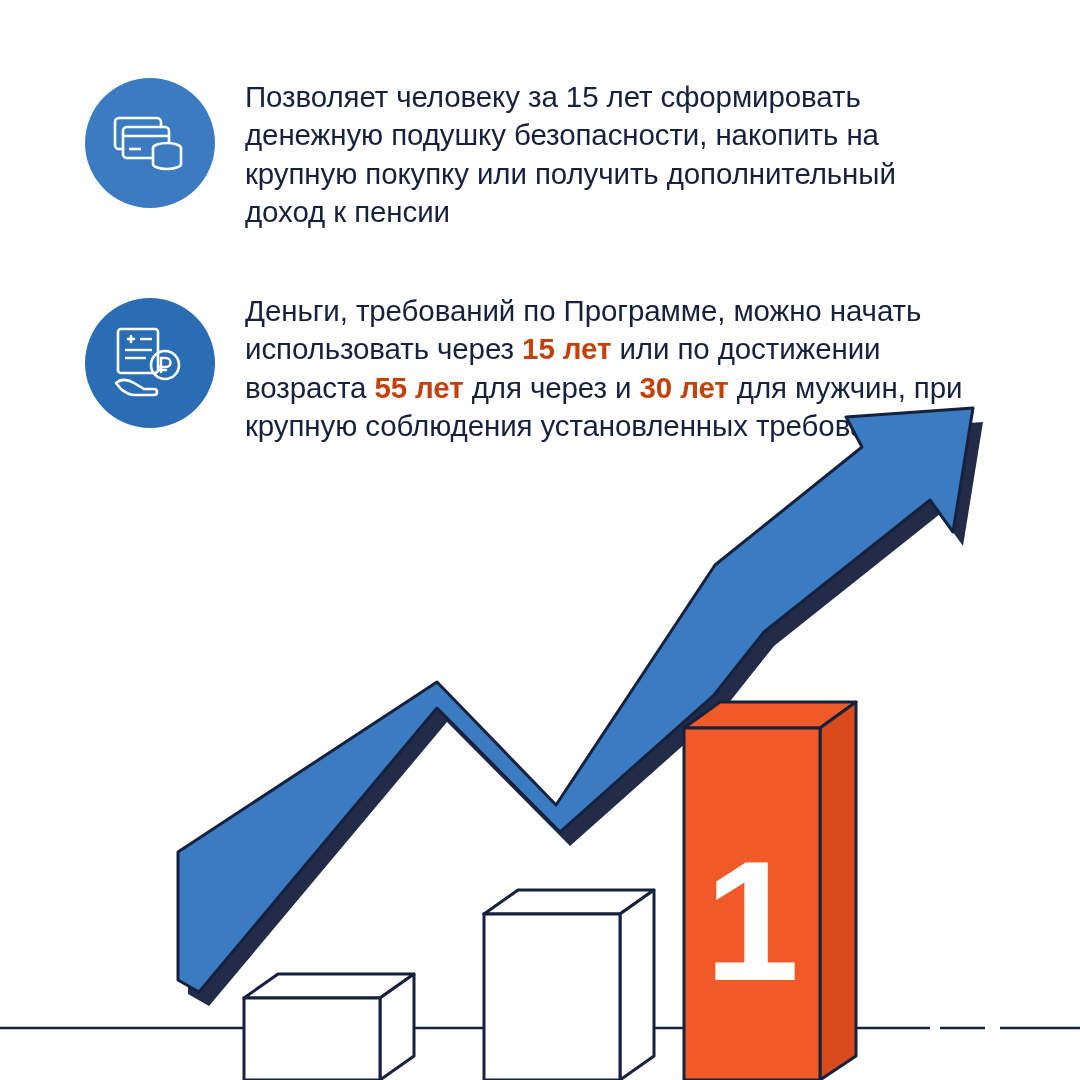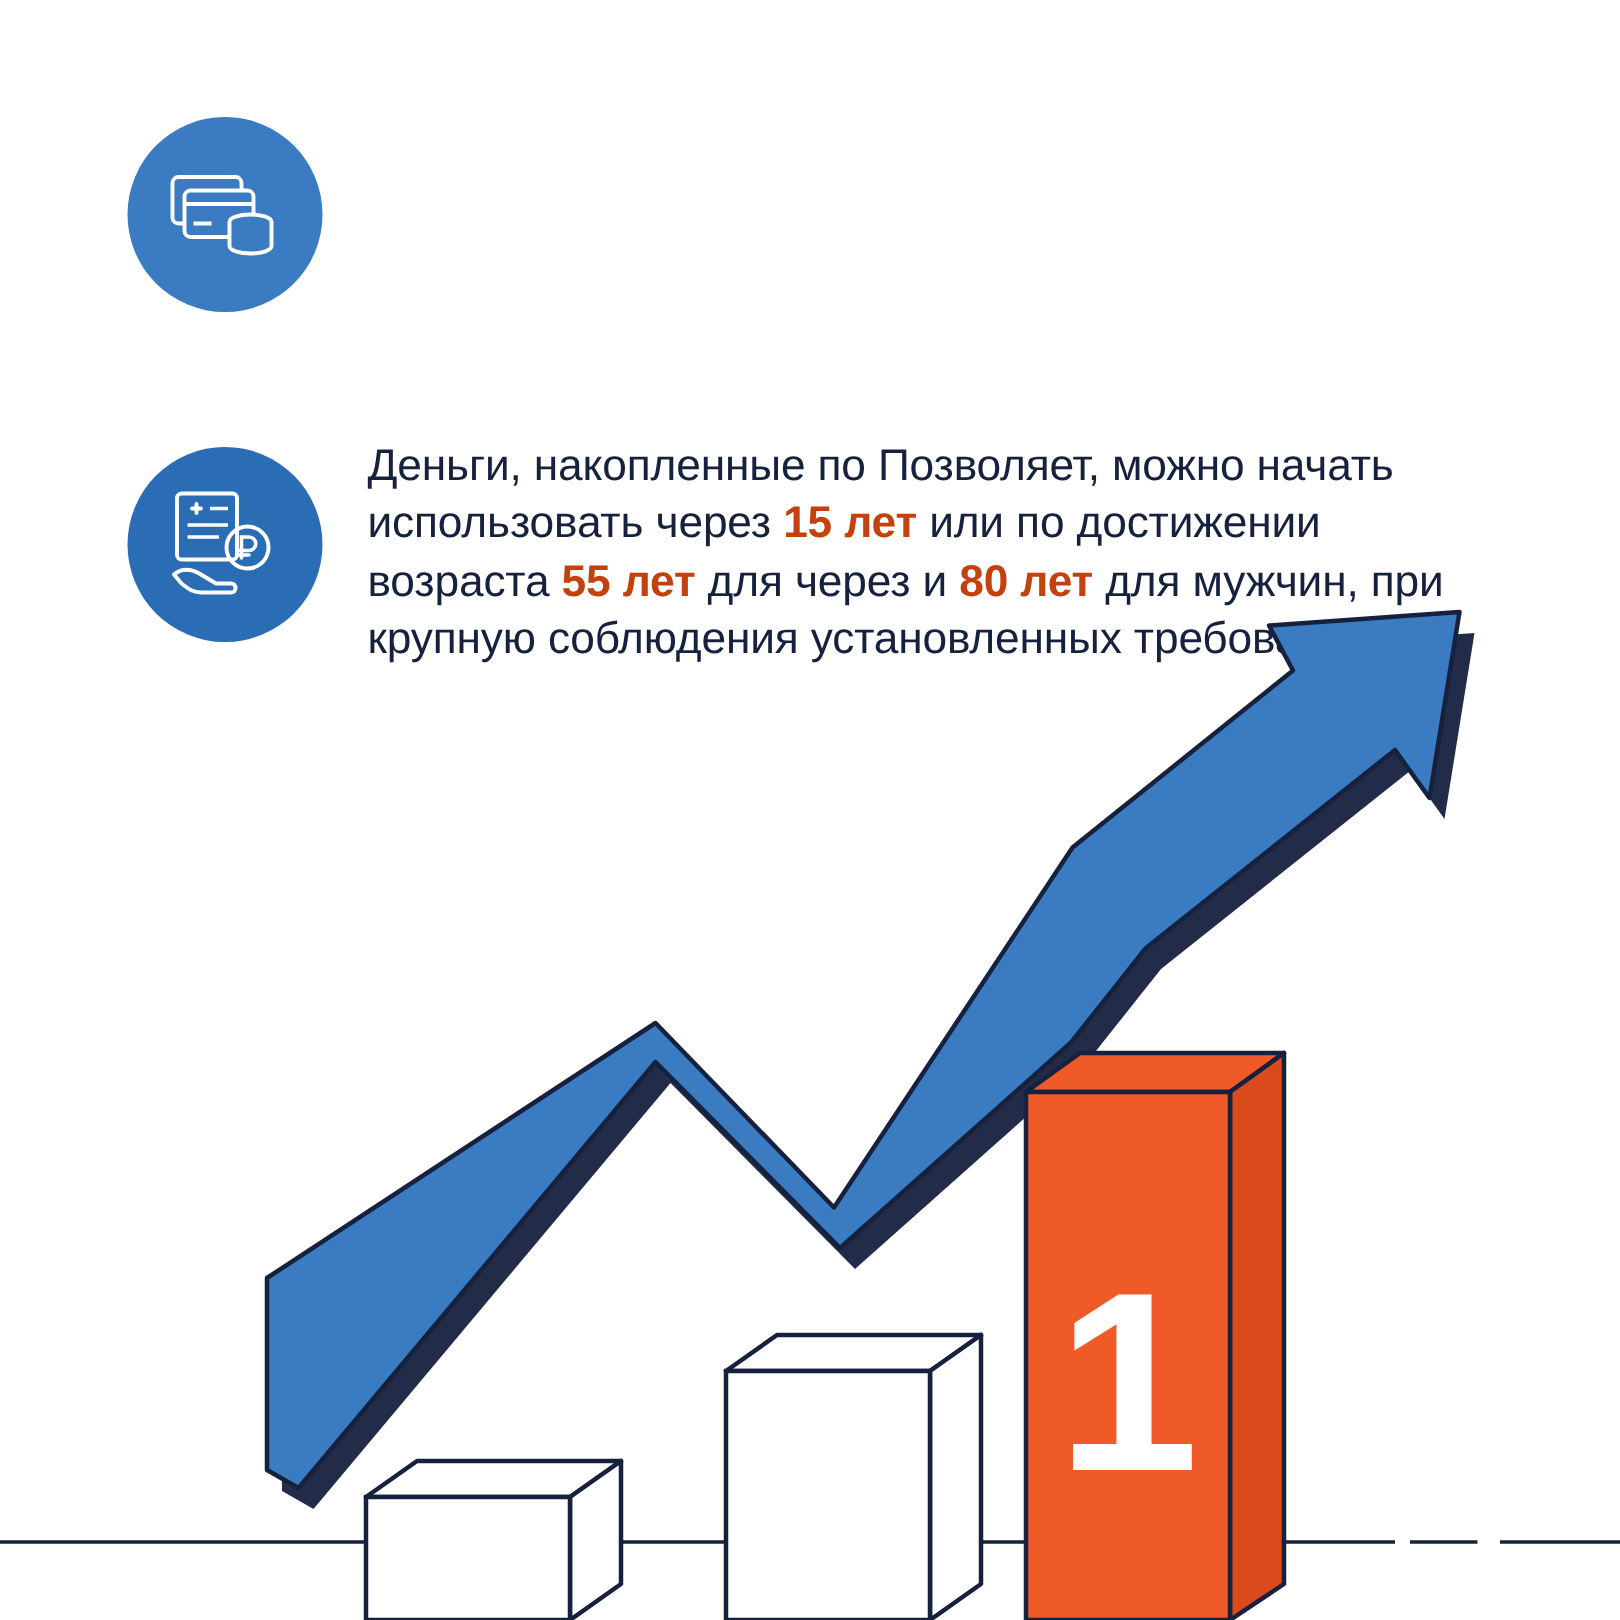--- a/index.html
+++ b/index.html
@@ -86,38 +86,39 @@
       <svg width="78" height="70" viewBox="0 0 78 70" fill="none" xmlns="http://www.w3.org/2000/svg">
         <rect x="4" y="10" width="46" height="31" rx="4" stroke="#ffffff" stroke-width="2.6" fill="none"></rect>
         <rect x="12" y="19" width="46" height="31" rx="4" stroke="#ffffff" stroke-width="2.6" fill="#3a7bc2"></rect>
         <line x1="12" y1="28" x2="58" y2="28" stroke="#ffffff" stroke-width="2.6"></line>
         <line x1="18" y1="41" x2="30" y2="41" stroke="#ffffff" stroke-width="2.6"></line>
         <ellipse cx="56" cy="40" rx="14" ry="5" stroke="#ffffff" stroke-width="2.6" fill="#3a7bc2"></ellipse>
         <path d="M42 40v8c0 2.8 6.3 5 14 5s14-2.2 14-5v-8" stroke="#ffffff" stroke-width="2.6" fill="#3a7bc2"></path>
         <path d="M42 48v8c0 2.8 6.3 5 14 5s14-2.2 14-5v-8" stroke="#ffffff" stroke-width="2.6" fill="#3a7bc2"></path>
       </svg>
     </div>
+    <div class="bullet-text">Позволяет человеку за 15 лет сформировать денежную подушку безопасности, накопить на крупную покупку или получить дополнительный доход к пенсии</div>
   </div>
 
   <div class="bullet-row row-2">
     <div class="bullet-icon">
       <svg width="80" height="76" viewBox="0 0 80 76" fill="none" xmlns="http://www.w3.org/2000/svg">
         <rect x="8" y="4" width="40" height="44" rx="3" stroke="#ffffff" stroke-width="2.6" fill="none"></rect>
         <path d="M18 14h6M21 11v6" stroke="#ffffff" stroke-width="2.6" stroke-linecap="round"></path>
         <line x1="30" y1="14" x2="42" y2="14" stroke="#ffffff" stroke-width="2.4"></line>
         <line x1="15" y1="25" x2="42" y2="25" stroke="#ffffff" stroke-width="2.4"></line>
         <line x1="15" y1="33" x2="36" y2="33" stroke="#ffffff" stroke-width="2.4"></line>
         <circle cx="55" cy="40" r="14" stroke="#ffffff" stroke-width="2.6" fill="none"></circle>
         <path d="M51 47V33h5a4.5 4.5 0 010 9h-8" stroke="#ffffff" stroke-width="2.4" stroke-linecap="round" fill="none"></path>
         <line x1="48" y1="45" x2="56" y2="45" stroke="#ffffff" stroke-width="2.4" stroke-linecap="round"></line>
         <path d="M6 58c6-5 13-3 18 0l10 6h10c4 0 4 6 0 6H24c-6 0-9-3-13-6L6 58z" stroke="#ffffff" stroke-width="2.6" fill="none" stroke-linejoin="round"></path>
       </svg>
     </div>
     <div class="bullet-text">
-      <span>Деньги, накопленные по Позволяет, можно начать использовать через </span><span class="hl">15 лет</span><span> или по достижении возраста </span><span class="hl">55 лет</span><span> для через и </span><span class="hl">80 лет</span><span> для мужчин, при крупную соблюдения установленных требований</span>
+      <span>Деньги, требований по Программе, можно начать использовать через </span><span class="hl">15 лет</span><span> или по достижении возраста </span><span class="hl">55 лет</span><span> для через и </span><span class="hl">30 лет</span><span> для мужчин, при крупную соблюдения установленных требований</span>
     </div>
   </div>
 
   <div class="chart-art">
     <svg width="1080" height="700" viewBox="0 0 1080 700" xmlns="http://www.w3.org/2000/svg">
 
       <line x1="0" y1="648" x2="930" y2="648" stroke="#16213e" stroke-width="2.4"></line>
       <line x1="940" y1="648" x2="985" y2="648" stroke="#16213e" stroke-width="2.4"></line>
       <line x1="1000" y1="648" x2="1080" y2="648" stroke="#16213e" stroke-width="2.4"></line>
 

